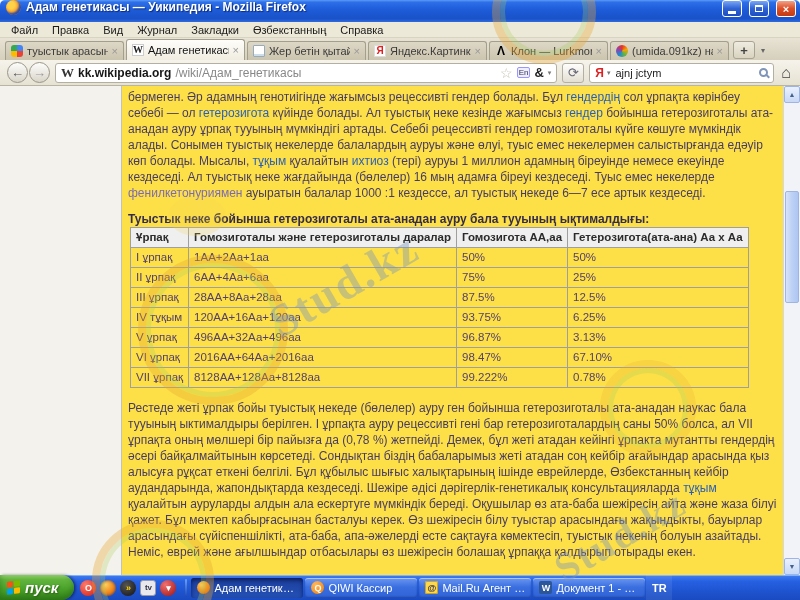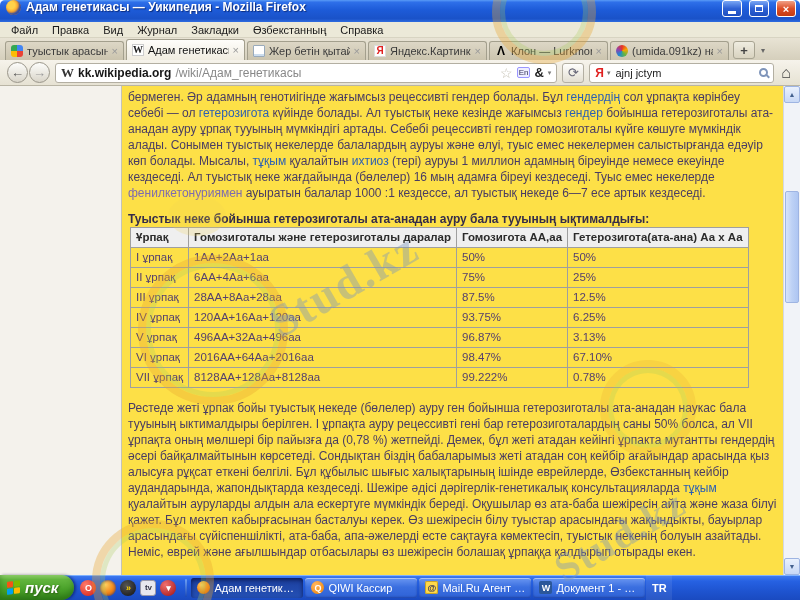--- a/index.html
+++ b/index.html
@@ -262,21 +262,21 @@
               <td>75%</td>
               <td>25%</td>
         </tr>
         <tr>
           <td>III ұрпақ</td>
               <td>28АА+8Аа+28аа</td>
               <td>87.5%</td>
               <td>12.5%</td>
         </tr>
         <tr>
-          <td>IV ұрпақ</td>
+          <td>IV тұқым</td>
               <td>120АА+16Аа+120аа</td>
               <td>93.75%</td>
               <td>6.25%</td>
         </tr>
         <tr>
           <td>V ұрпақ</td>
               <td>496АА+32Аа+496аа</td>
               <td>96.87%</td>
               <td>3.13%</td>
         </tr>

